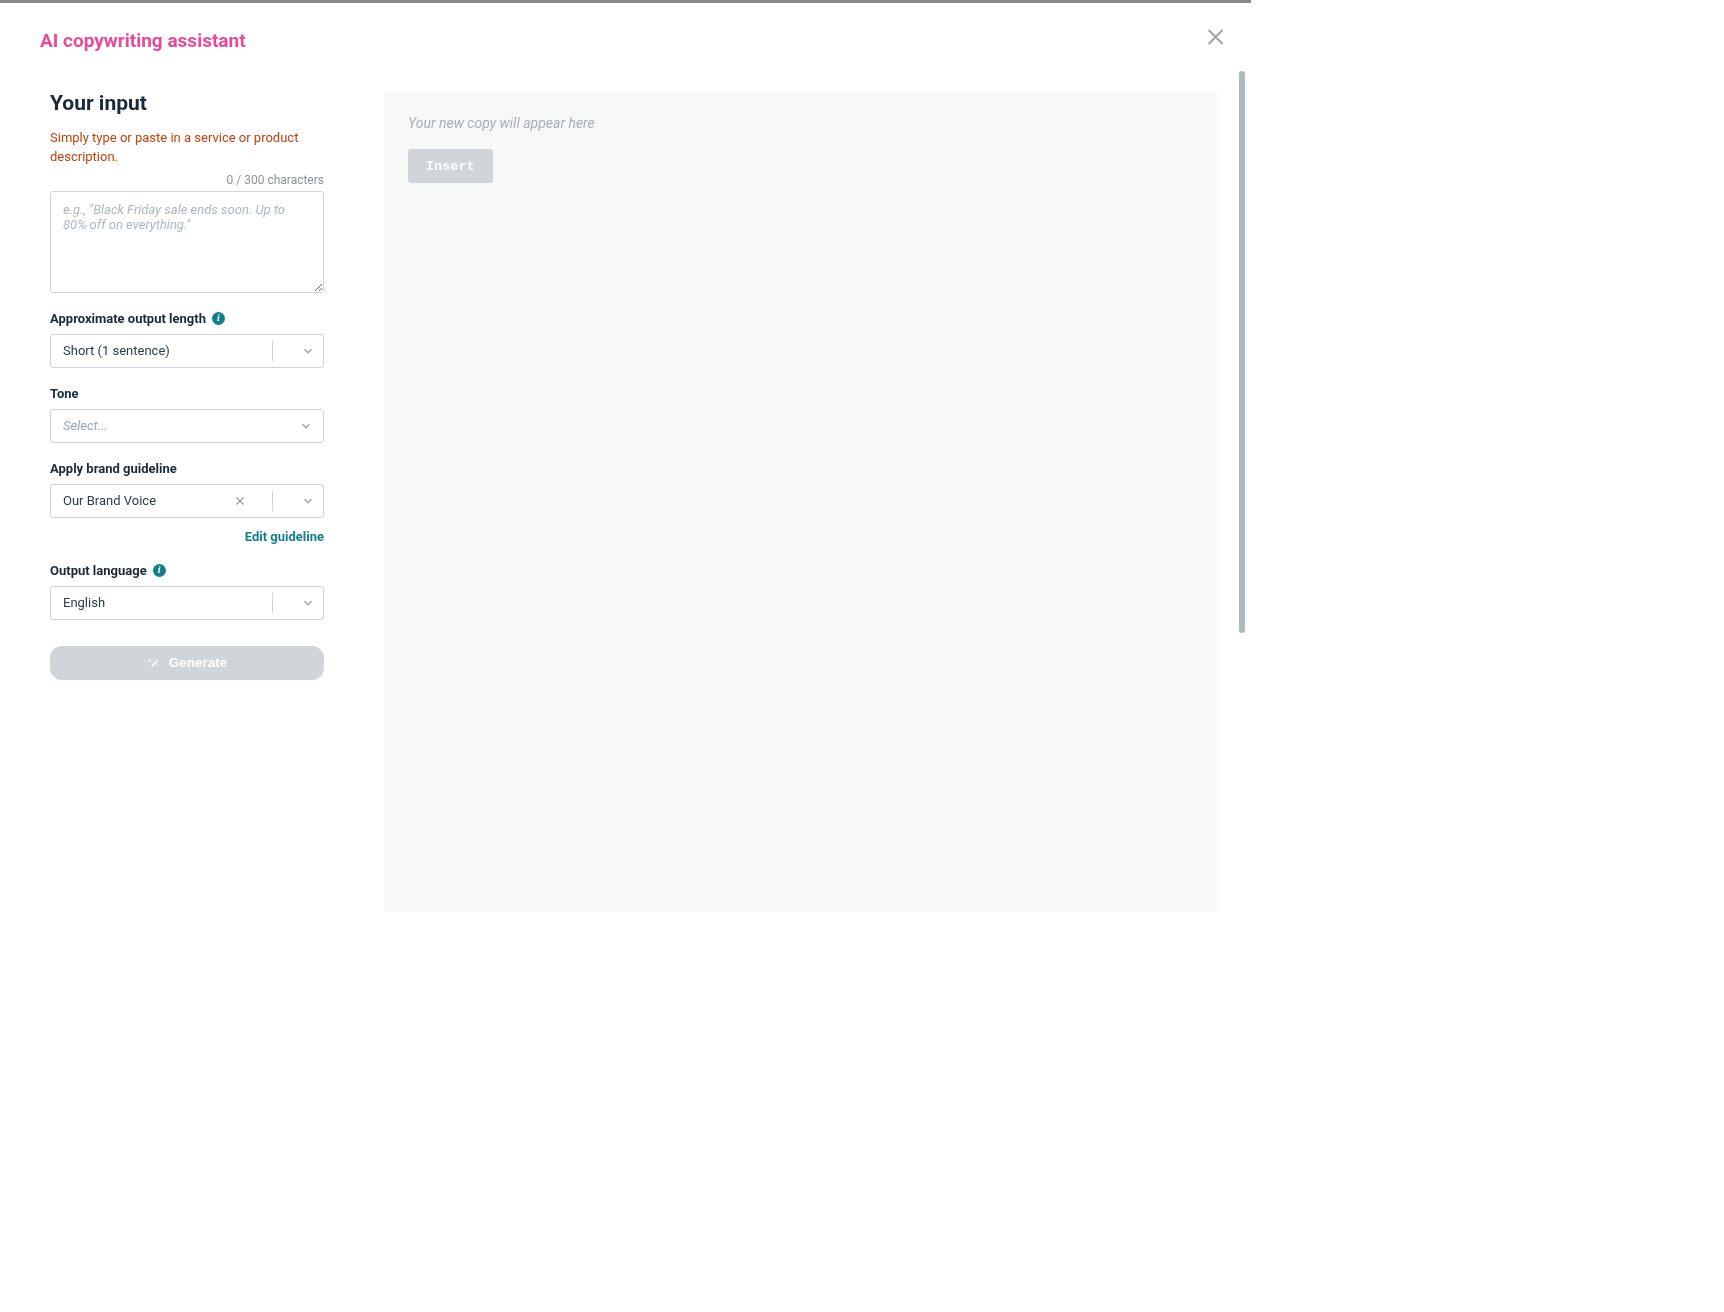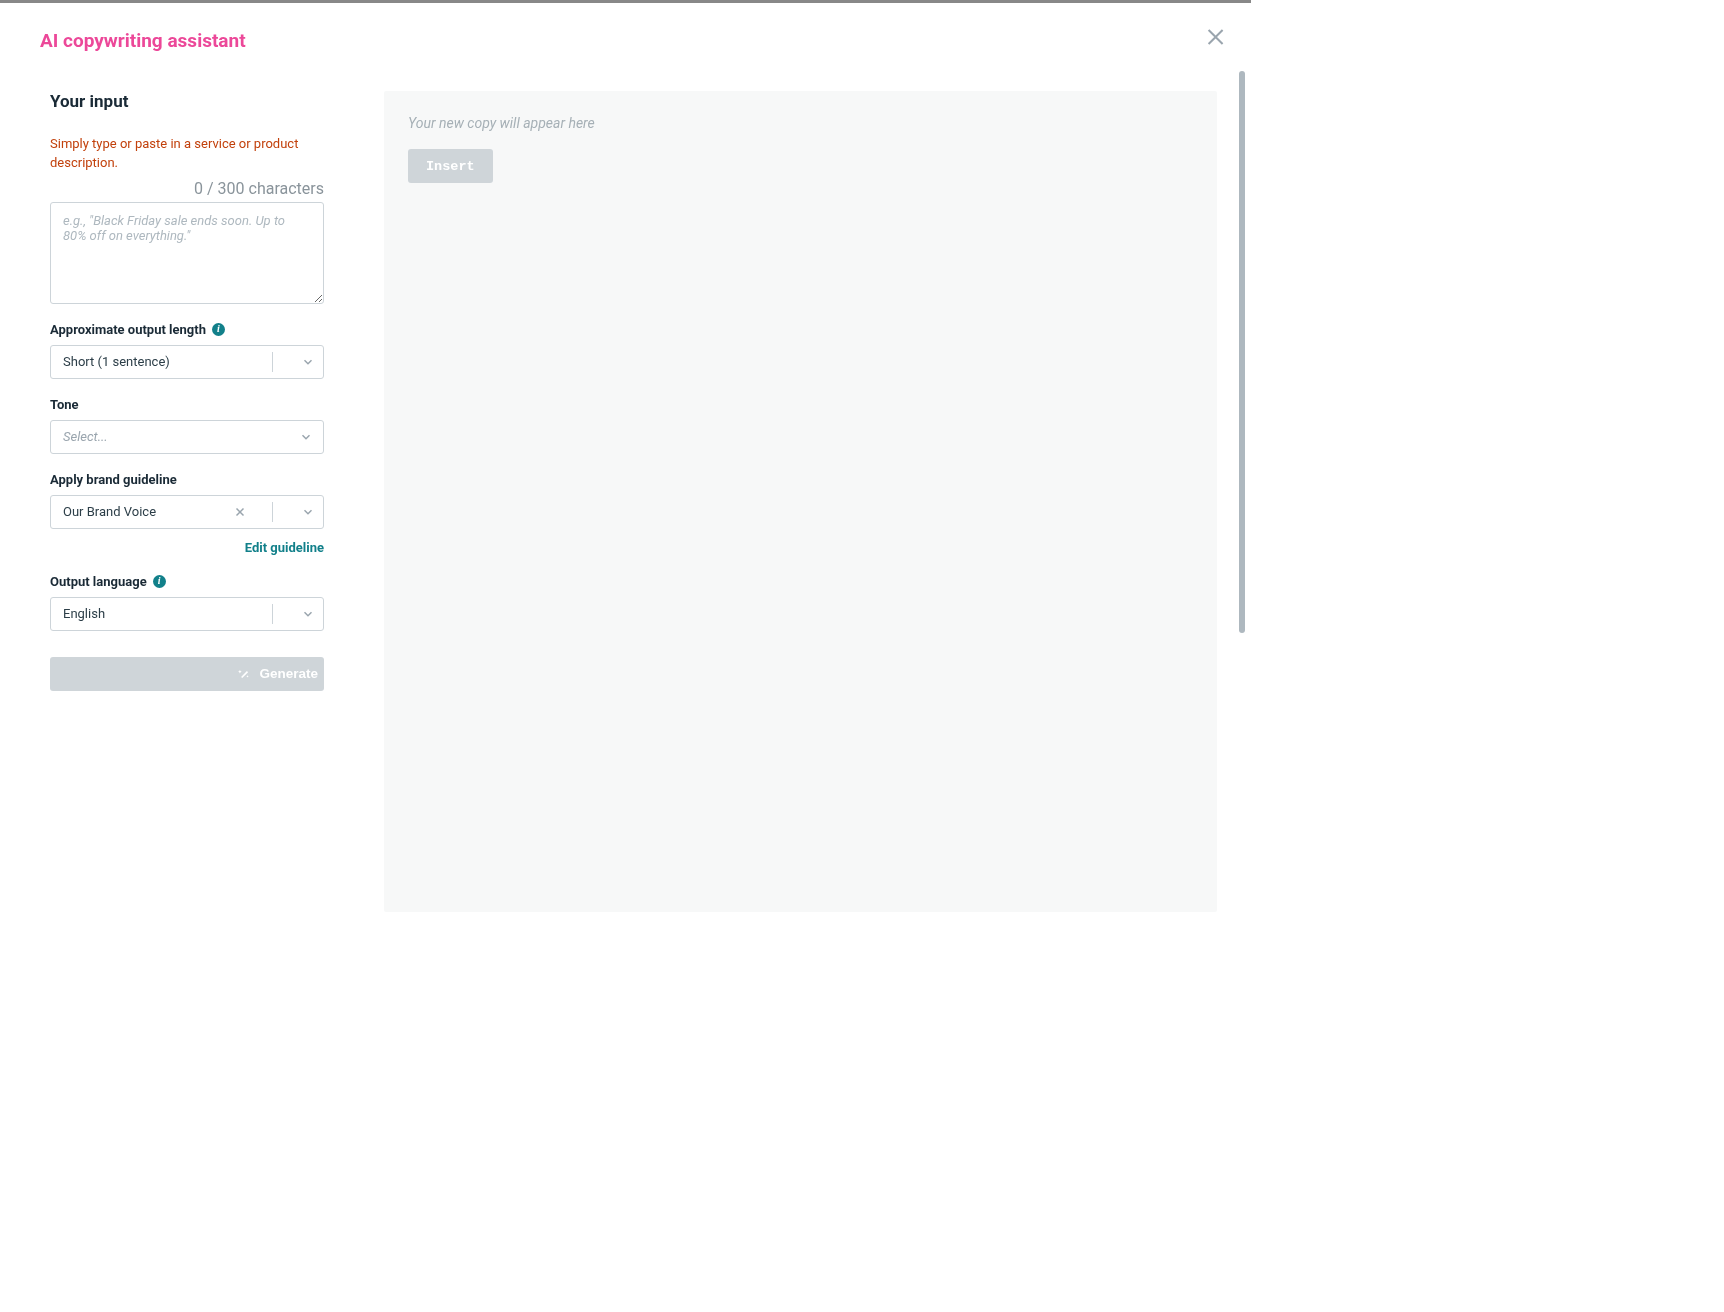--- a/index.html
+++ b/index.html
@@ -59,32 +59,32 @@
     flex: 1 1 auto;
     background: #f7f8f8;
     border-radius: 2px;
     padding: 24px;
     position: relative;
     min-width: 0;
   }
 
   .section-heading {
     font-weight: 700;
-    font-size: 17px;
+    font-size: 21px;
     color: #1a2a36;
-    margin-bottom: 24px;
+    margin-bottom: 14px;
   }
   .desc {
     font-size: 13px;
     color: #c2410c;
     line-height: 1.45;
     margin-bottom: 6px;
   }
   .counter {
-    font-size: 16px;
+    font-size: 12px;
     color: #8a949b;
     text-align: right;
     margin-bottom: 4px;
   }
   textarea.textarea {
     width: 100%;
     height: 102px;
     border: 1px solid #cdd4d9;
     border-radius: 3px;
     padding: 10px 12px;
@@ -167,28 +167,28 @@
     font-size: 13px;
     text-decoration: none;
     cursor: pointer;
   }
 
   .generate-btn {
     margin-top: 26px;
     width: 100%;
     height: 34px;
     border: none;
-    border-radius: 3px;
+    border-radius: 12px;
     background: #cfd5d9;
     color: #fff;
     font-weight: 700;
     font-size: 13.5px;
     display: flex;
     align-items: center;
-    justify-content: flex-end;
+    justify-content: center;
     gap: 8px;
     cursor: default;
   }
   .generate-btn svg { width: 14px; height: 14px; }
 
   .output-placeholder {
     color: #a6b0b6;
     font-style: italic;
     font-size: 14px;
     margin-bottom: 18px;

